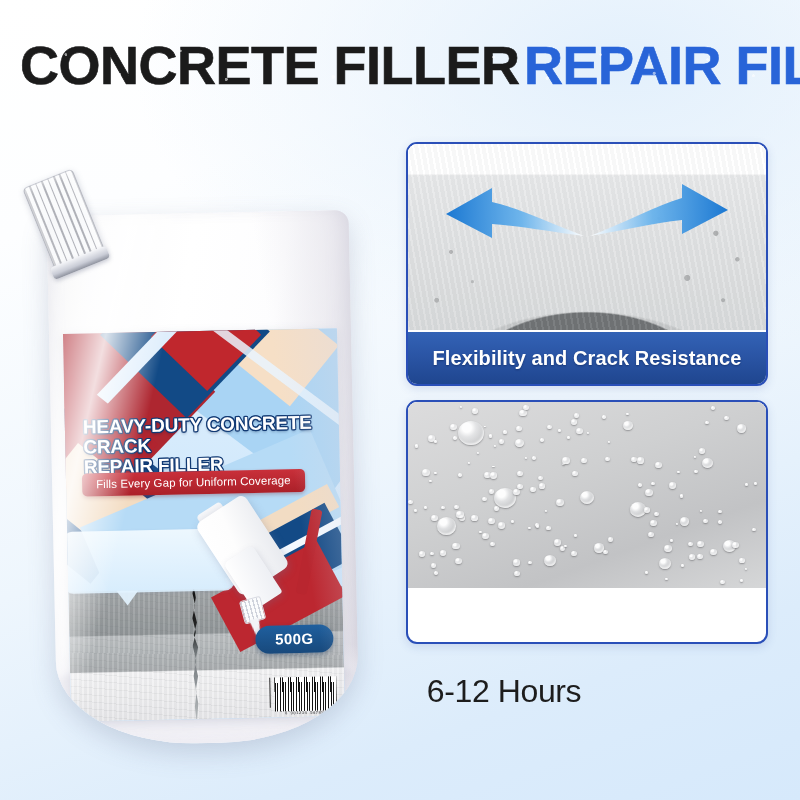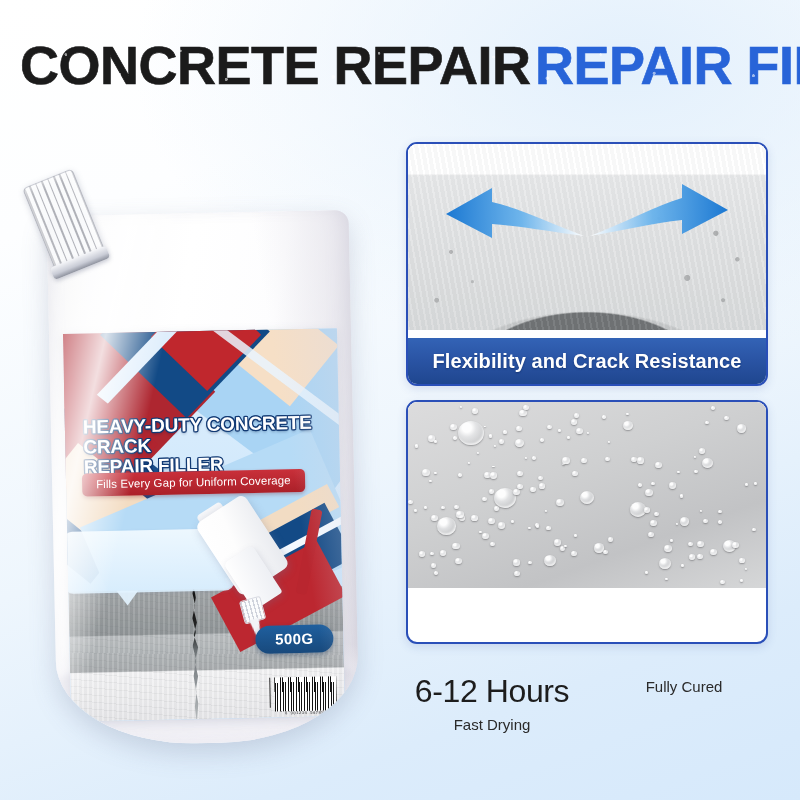--- a/index.html
+++ b/index.html
@@ -230,21 +230,21 @@
   
   .card{
     position:absolute;width:358px;
     background:#ffffff;border:2px solid #2a4fb8;border-radius:11px;overflow:hidden;
     box-shadow:0 3px 10px rgba(60,90,160,.16);
   }
   #card-flex{left:406px;top:142px;height:240px;}
   #card-water{left:406px;top:400px;height:240px;}
   .card-media{position:absolute;left:0;top:0;width:100%;height:186px;overflow:hidden;background:#fff;}
   .card-cap{
-    position:absolute;left:0;bottom:0;width:100%;height:46px;
+    position:absolute;left:0;bottom:0;width:100%;height:52px;
     background:linear-gradient(180deg,#3363b6 0%,#2a54a4 48%,#1f468f 100%);
     display:flex;align-items:center;justify-content:center;
     color:#fff;font-size:20px;font-weight:bold;letter-spacing:.1px;
     text-shadow:0 1px 2px rgba(0,20,60,.4);
   }
 
   
   .mound{
     position:absolute;left:0;top:0;width:100%;height:100%;
     background:
@@ -274,32 +274,32 @@
   }
   .drop{
     position:absolute;border-radius:50%;
     background:radial-gradient(circle at 34% 28%, rgba(255,255,255,.96) 0 18%, rgba(235,236,238,.62) 38%, rgba(190,192,195,.4) 72%, rgba(150,152,156,.5) 100%);
     box-shadow:0 1px 1.6px rgba(70,72,76,.45), inset -1px -1.6px 2px rgba(255,255,255,.75);
   }
 
   
   .stats{position:absolute;left:398px;top:672px;width:390px;height:96px;}
   .stat{position:absolute;text-align:center;width:180px;}
-  #stat-dry{left:4px;}
+  #stat-dry{left:16px;}
   #stat-cure{left:196px;}
   .stat-num{font-size:32px;color:#1d1d1d;line-height:38px;letter-spacing:-.4px;}
   .stat-lbl{font-size:15px;color:#2a2a2a;margin-top:6px;}
 </style>
 </head>
 <body>
 
 <div id="stage">
 
   <div class="title-wrap">
-    <span class="title-txt t-black">CONCRETE REPAIR</span>
+    <span class="title-txt t-black">CONCRETE FILLER</span>
     <span class="title-txt t-blue">REPAIR FILLER</span>
     <span class="grunge"></span>
   </div>
 
   <div class="pouch">
 
     <div class="spout">
       <div class="spout-cyl"></div>
       <div class="spout-collar"></div>
     </div>
@@ -536,20 +536,18 @@
           <div class="drop" style="left: 43.1326%; top: 29.5159%; width: 7.50509px; height: 6.75458px;"></div>
           <div class="drop" style="left: 80.6519%; top: 74.8654%; width: 6.88158px; height: 6.19342px;"></div>
           <div class="drop" style="left: 22.3471%; top: 62.1962%; width: 6.56171px; height: 5.90554px;"></div>
         </div>
     </div>
   </div>
 
   <div class="stats">
     <div class="stat" id="stat-dry">
       <div class="stat-num">6-12 Hours</div>
-      <div class="stat-lbl">Fast Drying</div>
     </div>
     <div class="stat" id="stat-cure">
-      <div class="stat-lbl">Fully Cured</div>
     </div>
   </div>
 
 </div>
 
 </body></html>

